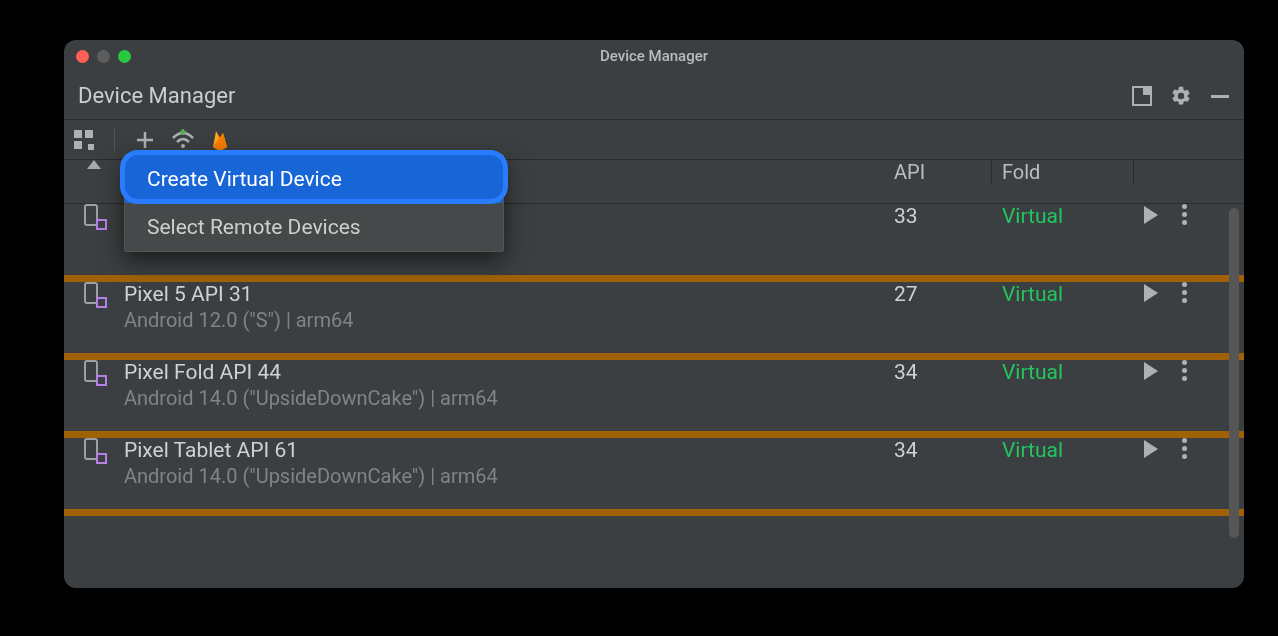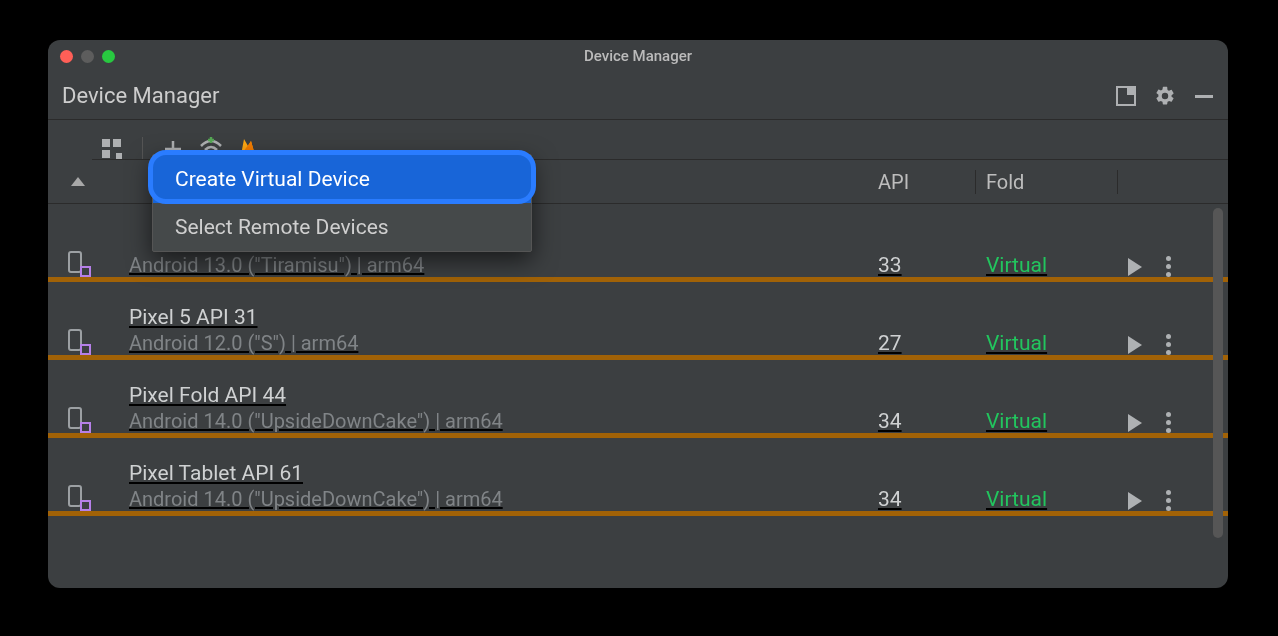--- a/index.html
+++ b/index.html
@@ -5,21 +5,21 @@
   * { box-sizing: border-box; margin: 0; padding: 0; }
   body {
     background: #000;
     width: 1278px;
     height: 636px;
     font-family: -apple-system, "Segoe UI", Roboto, sans-serif;
     overflow: hidden;
   }
   .window {
     position: absolute;
-    left: 48px;
+    left: 64px;
     top: 40px;
     width: 1180px;
     height: 548px;
     background: #3c3f41;
     border-radius: 12px;
     box-shadow: 0 20px 60px rgba(0,0,0,0.7);
     display: flex;
     flex-direction: column;
     overflow: hidden;
   }
@@ -41,26 +41,25 @@
     height: 48px;
     display:flex; align-items:center;
     padding: 0 14px;
     border-bottom: 1px solid #2b2b2b;
   }
   .subheader-title { color:#cdcdcd; font-size:22px; }
   .subheader-spacer { flex:1; }
   .hdr-icon { color:#aeb0b2; margin-left:18px; cursor:pointer; display:inline-flex; }
   .toolbar {
     height: 40px;
-    display:flex; align-items:flex-end;
+    display:flex; align-items:center;
     padding: 0 10px;
     gap: 16px;
     border-bottom: 1px solid #2b2b2b;
     position: relative;
-    margin-left: 44px;
   }
   .tb-divider { width:1px; height:22px; background:#555; margin:0 4px;}
   .tb-icon { color:#aeb0b2; cursor:pointer; display:inline-flex; }
   .dropdown {
     position:absolute;
     left: 60px; top: 34px;
     width: 380px;
     background:#45494a;
     border:1px solid #555;
     border-radius:2px;
@@ -84,46 +83,45 @@
     pointer-events:none;
     z-index:200;
   }
   .content {
     flex:1;
     position:relative;
     overflow:hidden;
   }
   .table-header {
     height: 44px;
-    display:flex; align-items:center;
+    display:flex; align-items:flex-start;
     border-bottom: 1px solid #2b2b2b;
     color:#bdbdbd; font-size:20px;
   }
   .col-sort { width:60px; display:flex; align-items:center; justify-content:center;}
   .col-name { flex:1; border-right:1px solid #2b2b2b; padding-left:8px;}
   .col-api { width:108px; padding-left:10px; border-right:1px solid #2b2b2b;}
   .col-type { width:142px; padding-left:10px; border-right:1px solid #2b2b2b;}
   .col-actions { width:110px; }
   .sort-tri {
     width:0;height:0;border-left:7px solid transparent;border-right:7px solid transparent;border-bottom:9px solid #a8a8a8;
   }
   .rows { }
   .row {
     height: 78px;
-    display:flex; align-items:flex-end;
-    border-bottom: 5px solid #a16207;
-    text-decoration: underline;
+    display:flex; align-items:flex-start;
+    border-bottom: 7px solid #a16207;
   }
   .row .icon-cell {
     width:60px; display:flex; align-items:center; justify-content:center;
   }
   .device-glyph { position:relative; width:26px; height:26px;}
   .dg-rect { position:absolute; left:3px; top:0; width:14px; height:22px; border:2px solid #9ca0a3; border-radius:3px;}
   .dg-badge { position:absolute; right:0px; bottom:0px; width:11px; height:11px; border:2px solid #b680e8; background:#3c3f41;}
-  .row .name-cell { flex:1; display:flex; flex-direction:column; justify-content:center; gap:2px;margin-left:21px;}
+  .row .name-cell { flex:1; display:flex; flex-direction:column; justify-content:center; gap:2px;}
   .row .name-primary { color:#cfd1d2; font-size:21px; }
   .row .name-secondary { color:#808487; font-size:20px; }
   .row .api-cell { width:108px; color:#cfd1d2; font-size:21px; padding-left:10px;}
   .row .type-cell { width:142px; color:#22c55e; font-size:21px; padding-left:10px;}
   .row .actions-cell { width:110px; display:flex; align-items:center; gap:24px; padding-left:10px;}
   .play-tri {
     width:0;height:0;border-top:9px solid transparent;border-bottom:9px solid transparent;border-left:14px solid #aeb1b3;
     cursor:pointer;
   }
   .kebab { display:flex; flex-direction:column; gap:3px; cursor:pointer;}

